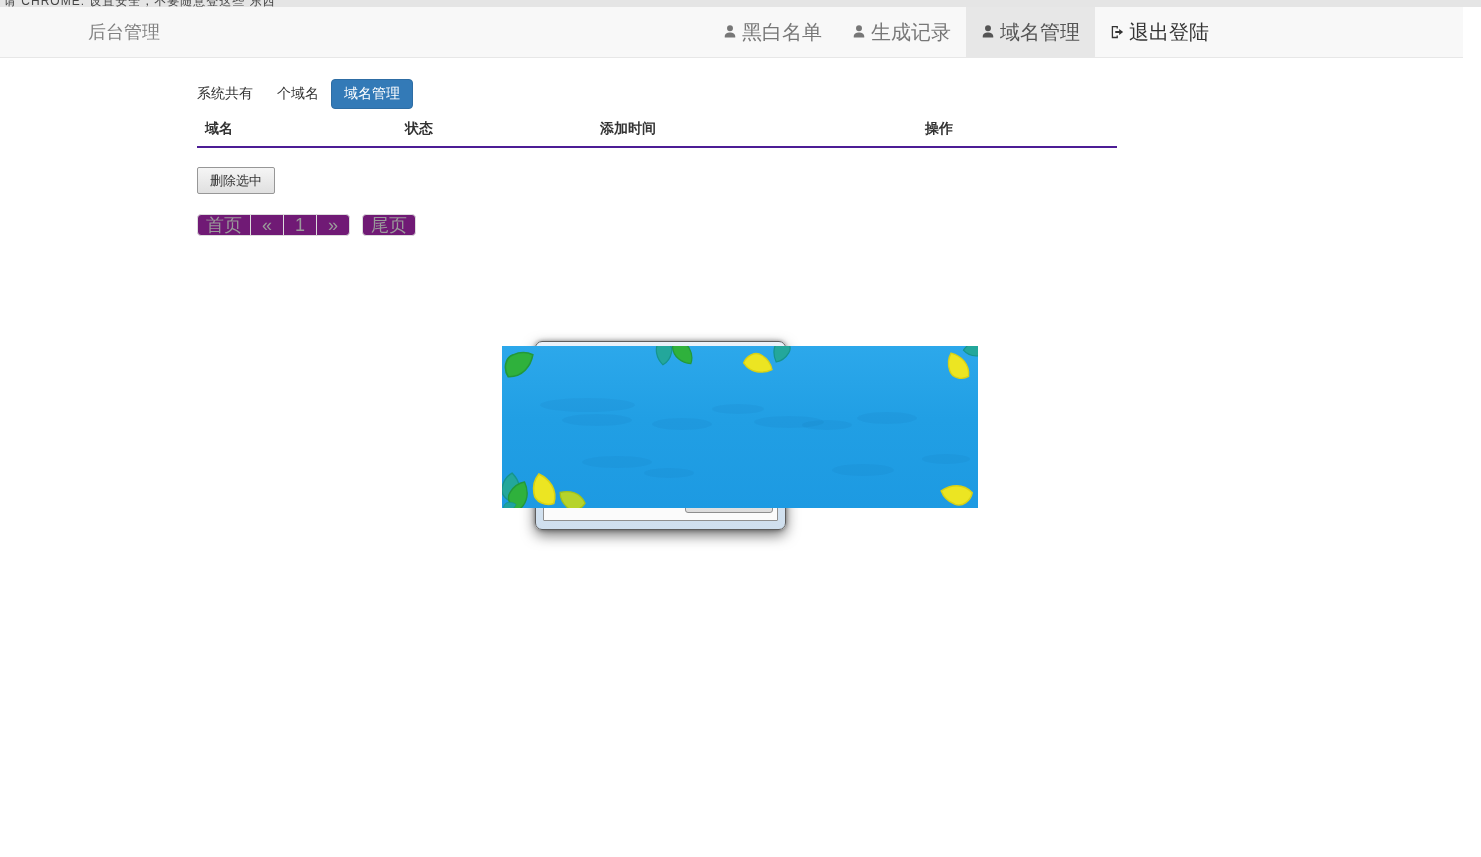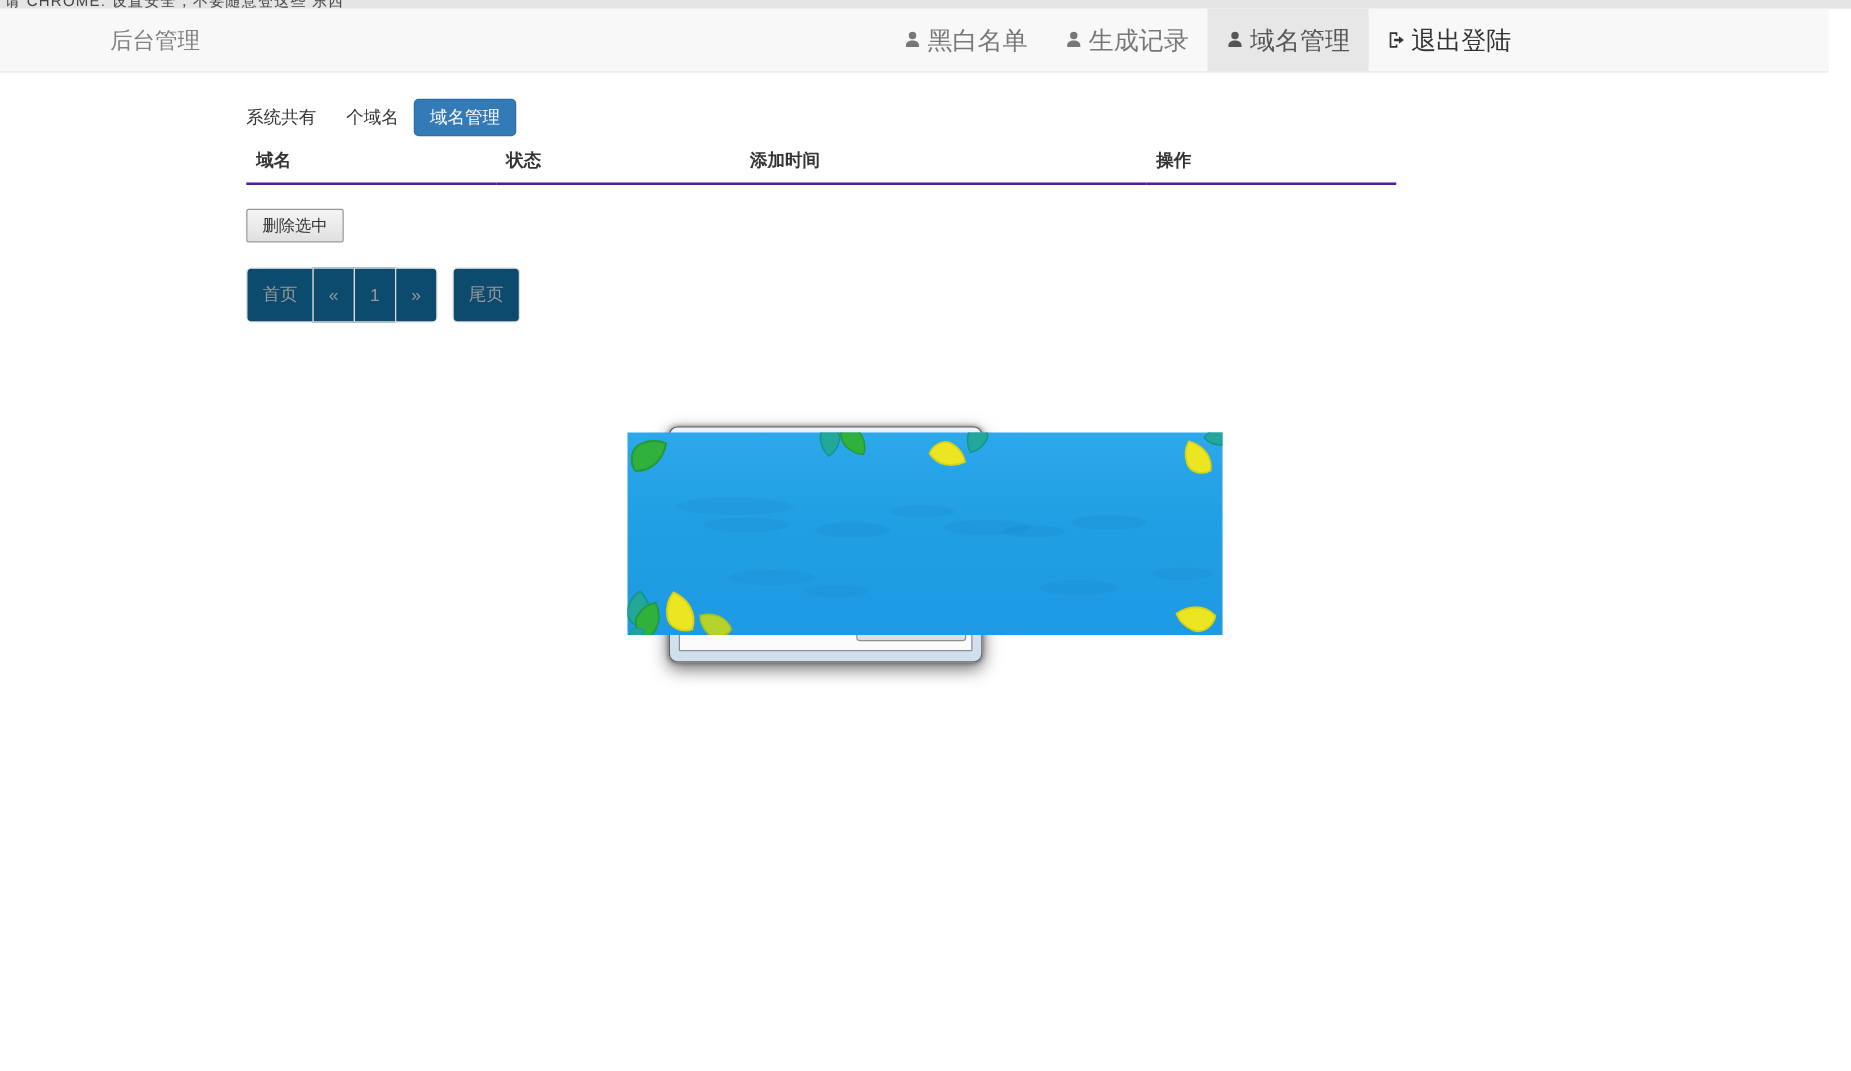--- a/index.html
+++ b/index.html
@@ -36,21 +36,21 @@
   table.domains th { text-align:left; font-size:14px; font-weight:bold; color:#333;
     padding:8px; border-bottom:2px solid #4c1d95; }
 
   .btn-delete { position:absolute; left:197px; top:167px; width:78px; height:27px;
     font-size:13px; color:#333; border:1px solid #979797; border-radius:2px;
     background:linear-gradient(#f5f5f5,#e0e0e0); cursor:pointer;
     font-family:"Liberation Sans","DejaVu Sans",sans-serif; }
 
   .pagination { position:absolute; left:197px; top:214px; height:34px; display:flex; }
   .page-link { display:inline-flex; align-items:center; justify-content:center;
-    height:44px; border:1px solid #ddd; background:#0c4a6e; color:#9a9a9a; font-size:14px;
+    height:22px; border:1px solid #ddd; background:#701a75; color:#9a9a9a; font-size:18px;
     cursor:pointer; margin-left:-1px; }
   .page-link.first { margin-left:0; border-radius:4px 0 0 4px; width:54px; }
   .page-link.narrow { width:34px; }
   .page-link.next { border-radius:0 4px 4px 0; }
   .page-link.last { margin-left:12px; border-radius:4px; width:54px; }
 
   
   .dialog { position:absolute; left:535px; top:341px; width:251px; height:189px;
     z-index:10; border:1px solid #5e5e5e; border-radius:7px;
     background:linear-gradient(#eaf2fa,#cfdfee);

